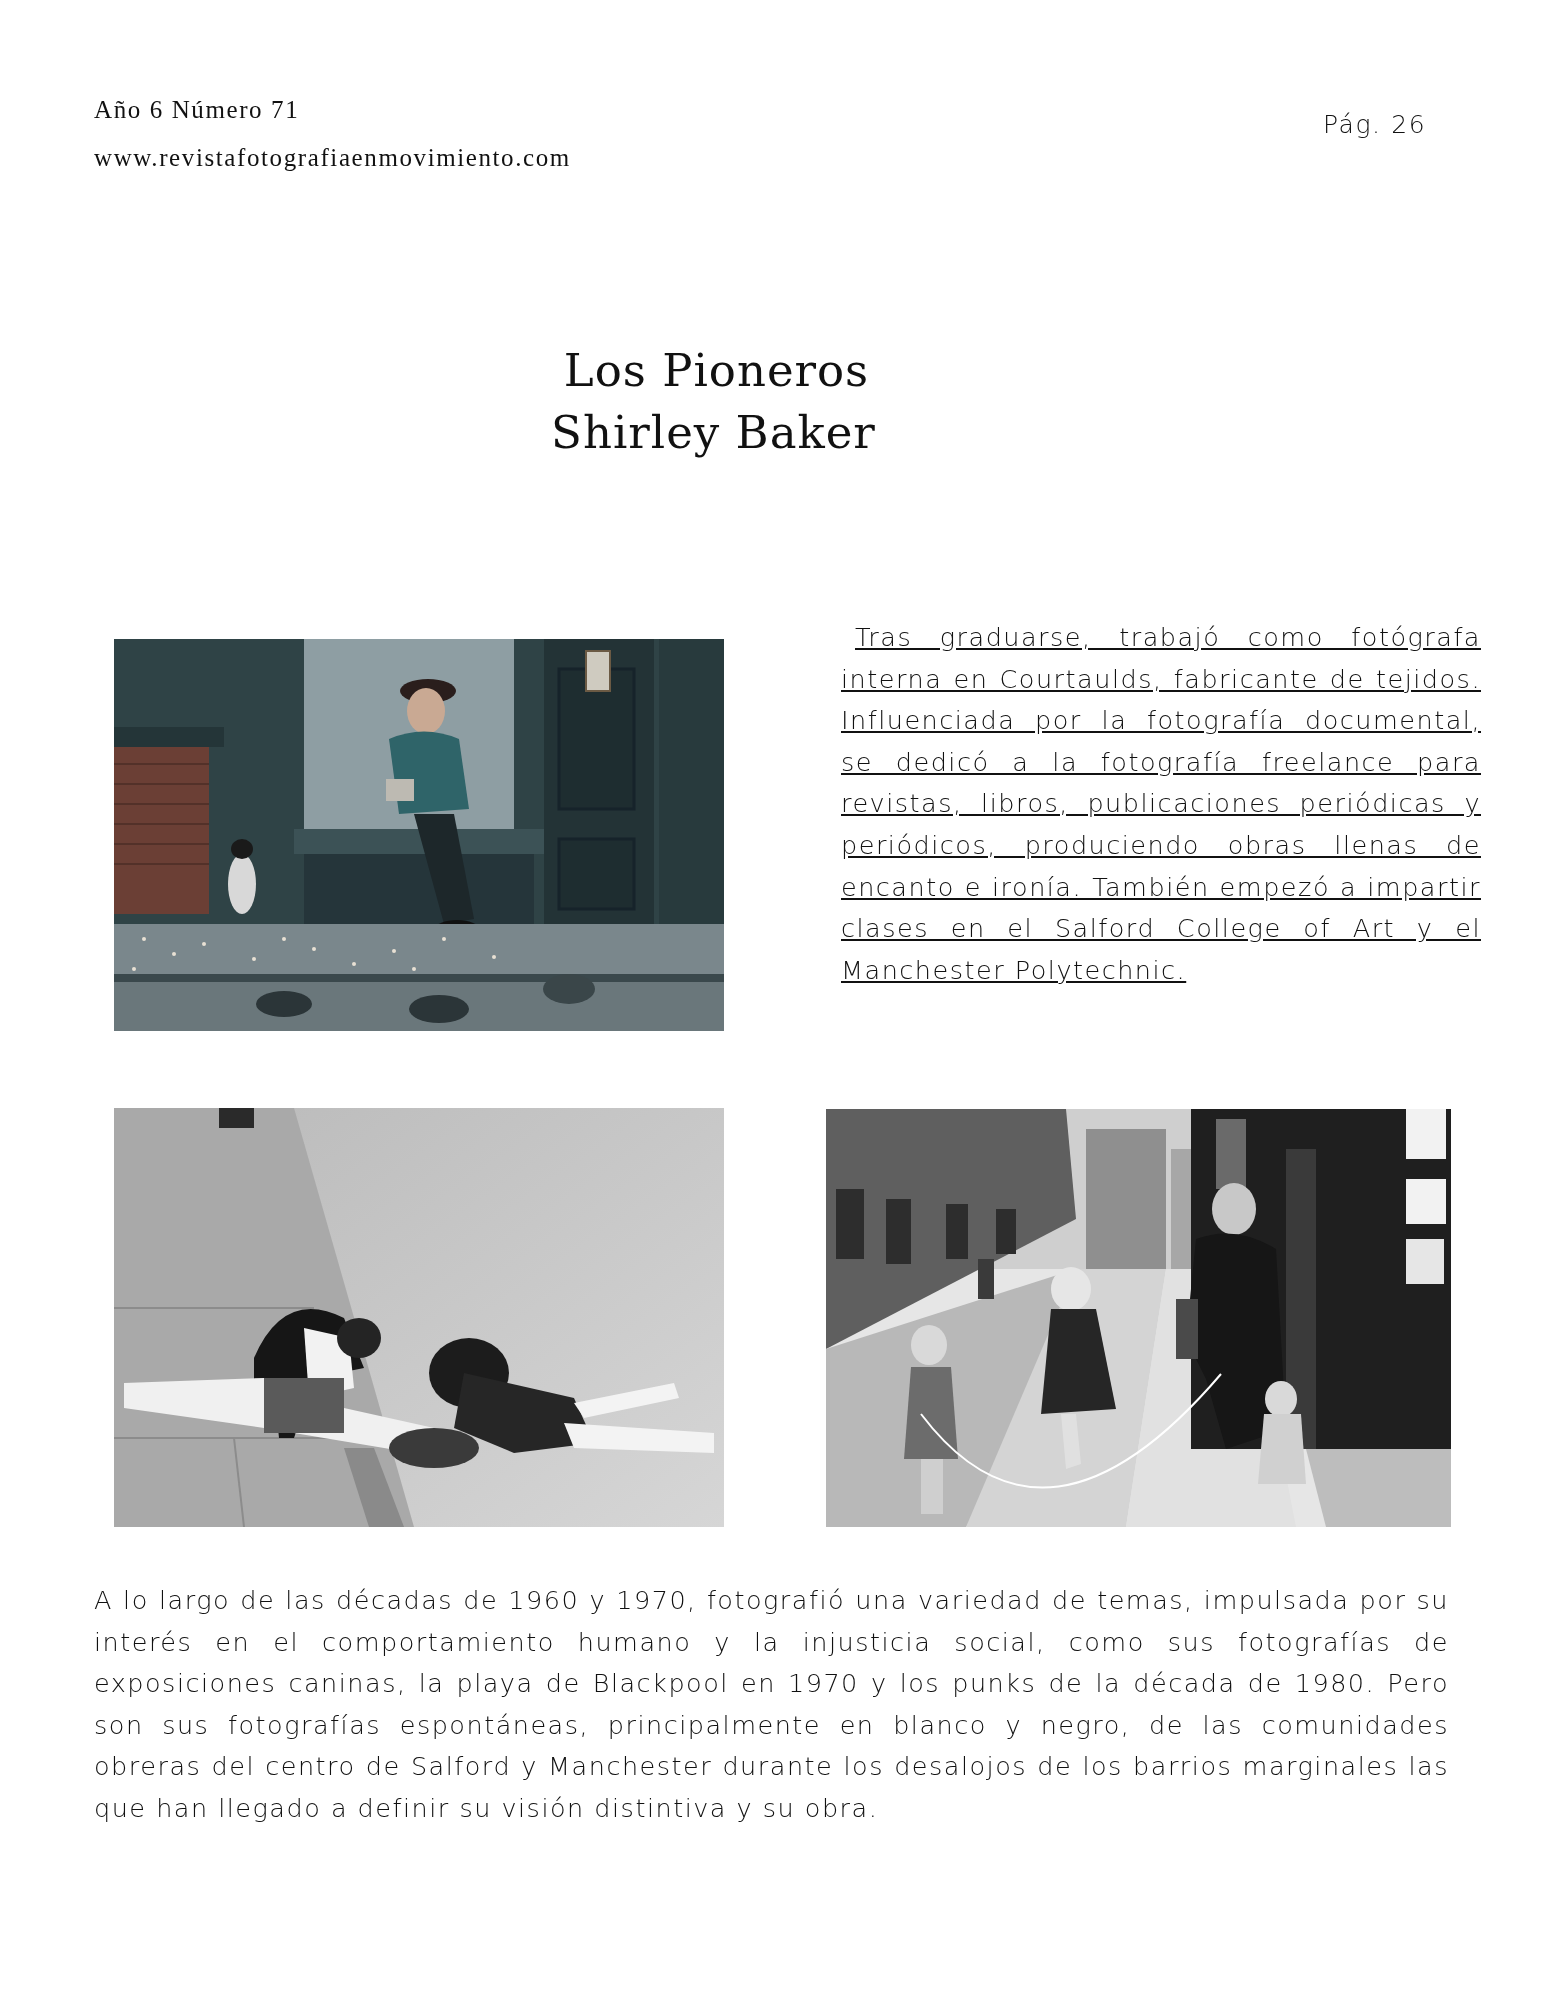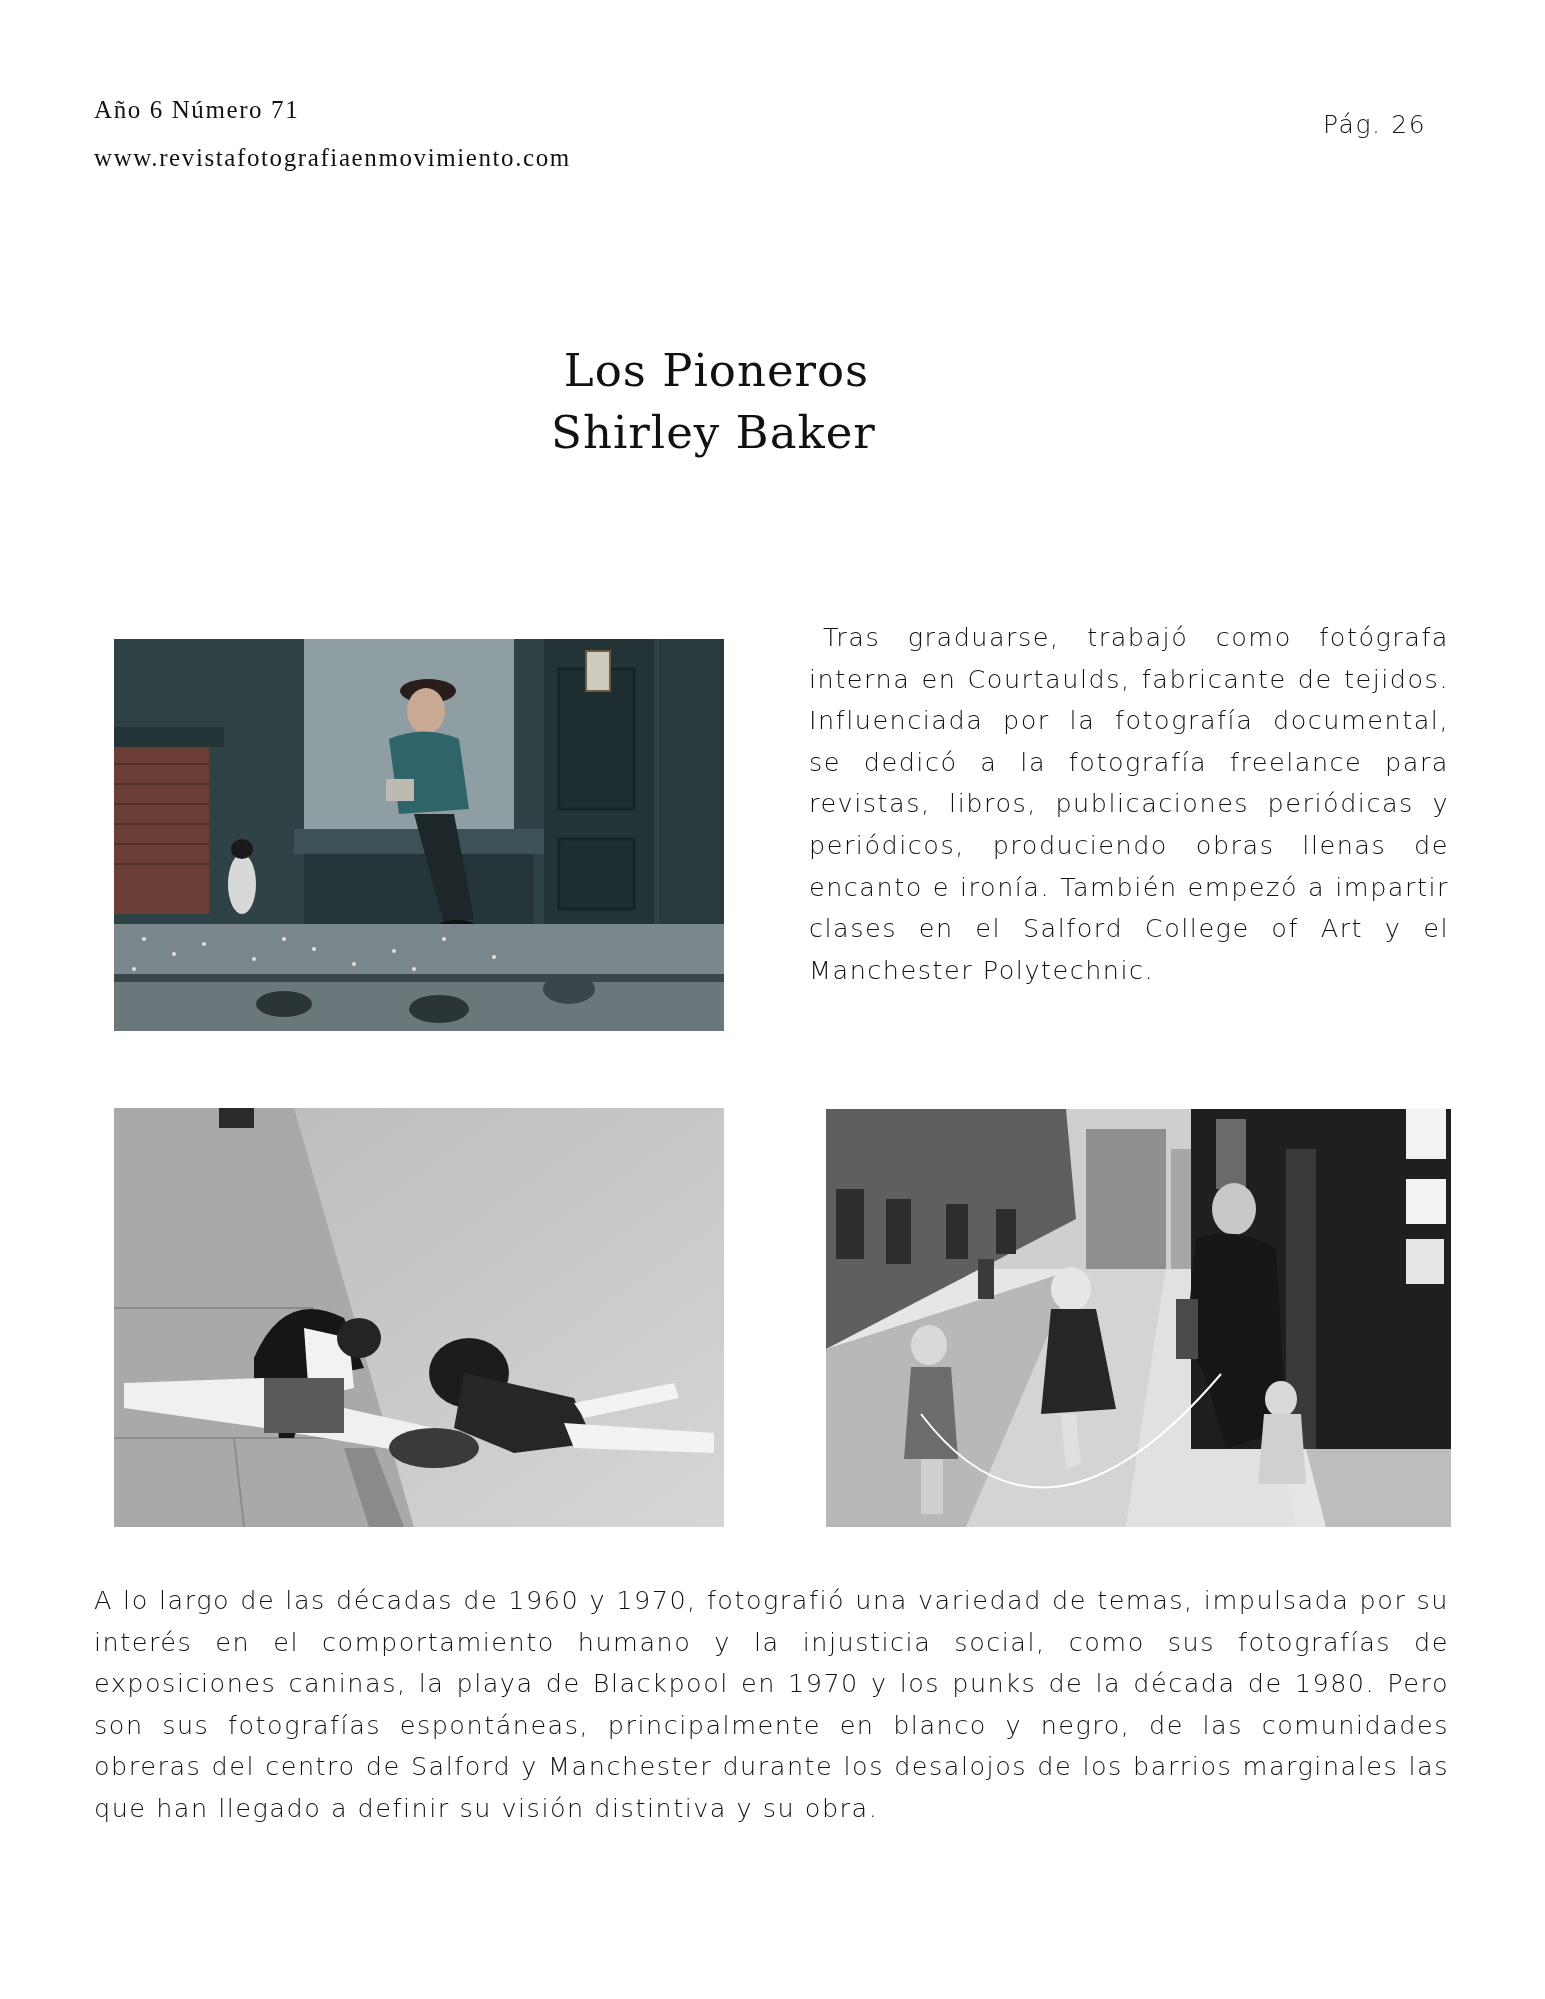--- a/index.html
+++ b/index.html
@@ -14,21 +14,21 @@
   .title div { padding-left: 0; }
   .title .l1 { margin-left: 6px; }
 
   .photo { position: absolute; overflow: hidden; }
   .photo svg { display: block; width: 100%; height: 100%; }
   #photo1 { left: 114px; top: 639px; width: 610px; height: 392px; }
   #photo2 { left: 114px; top: 1108px; width: 610px; height: 419px; }
   #photo3 { left: 826px; top: 1109px; width: 625px; height: 418px; }
 
   .para { position: absolute; font-size: 25.5px; line-height: 41.6px; letter-spacing: 1.5px; text-align: justify; font-weight: 300; }
-  #para-right { left: 809px; top: 617px; width: 640px; text-indent: 14px; }
+  #para-right { left: 841px; top: 617px; width: 640px; text-indent: 14px; text-decoration: underline; }
   #para-bottom { left: 94px; top: 1580px; width: 1355px; }
 </style>
 </head>
 <body>
 
 <div class="hdr-left sans">
   <div>Año 6 Número 71</div>
   <div>www.revistafotografiaenmovimiento.com</div>
 </div>
 <div class="hdr-right sans">Pág. 26</div>

